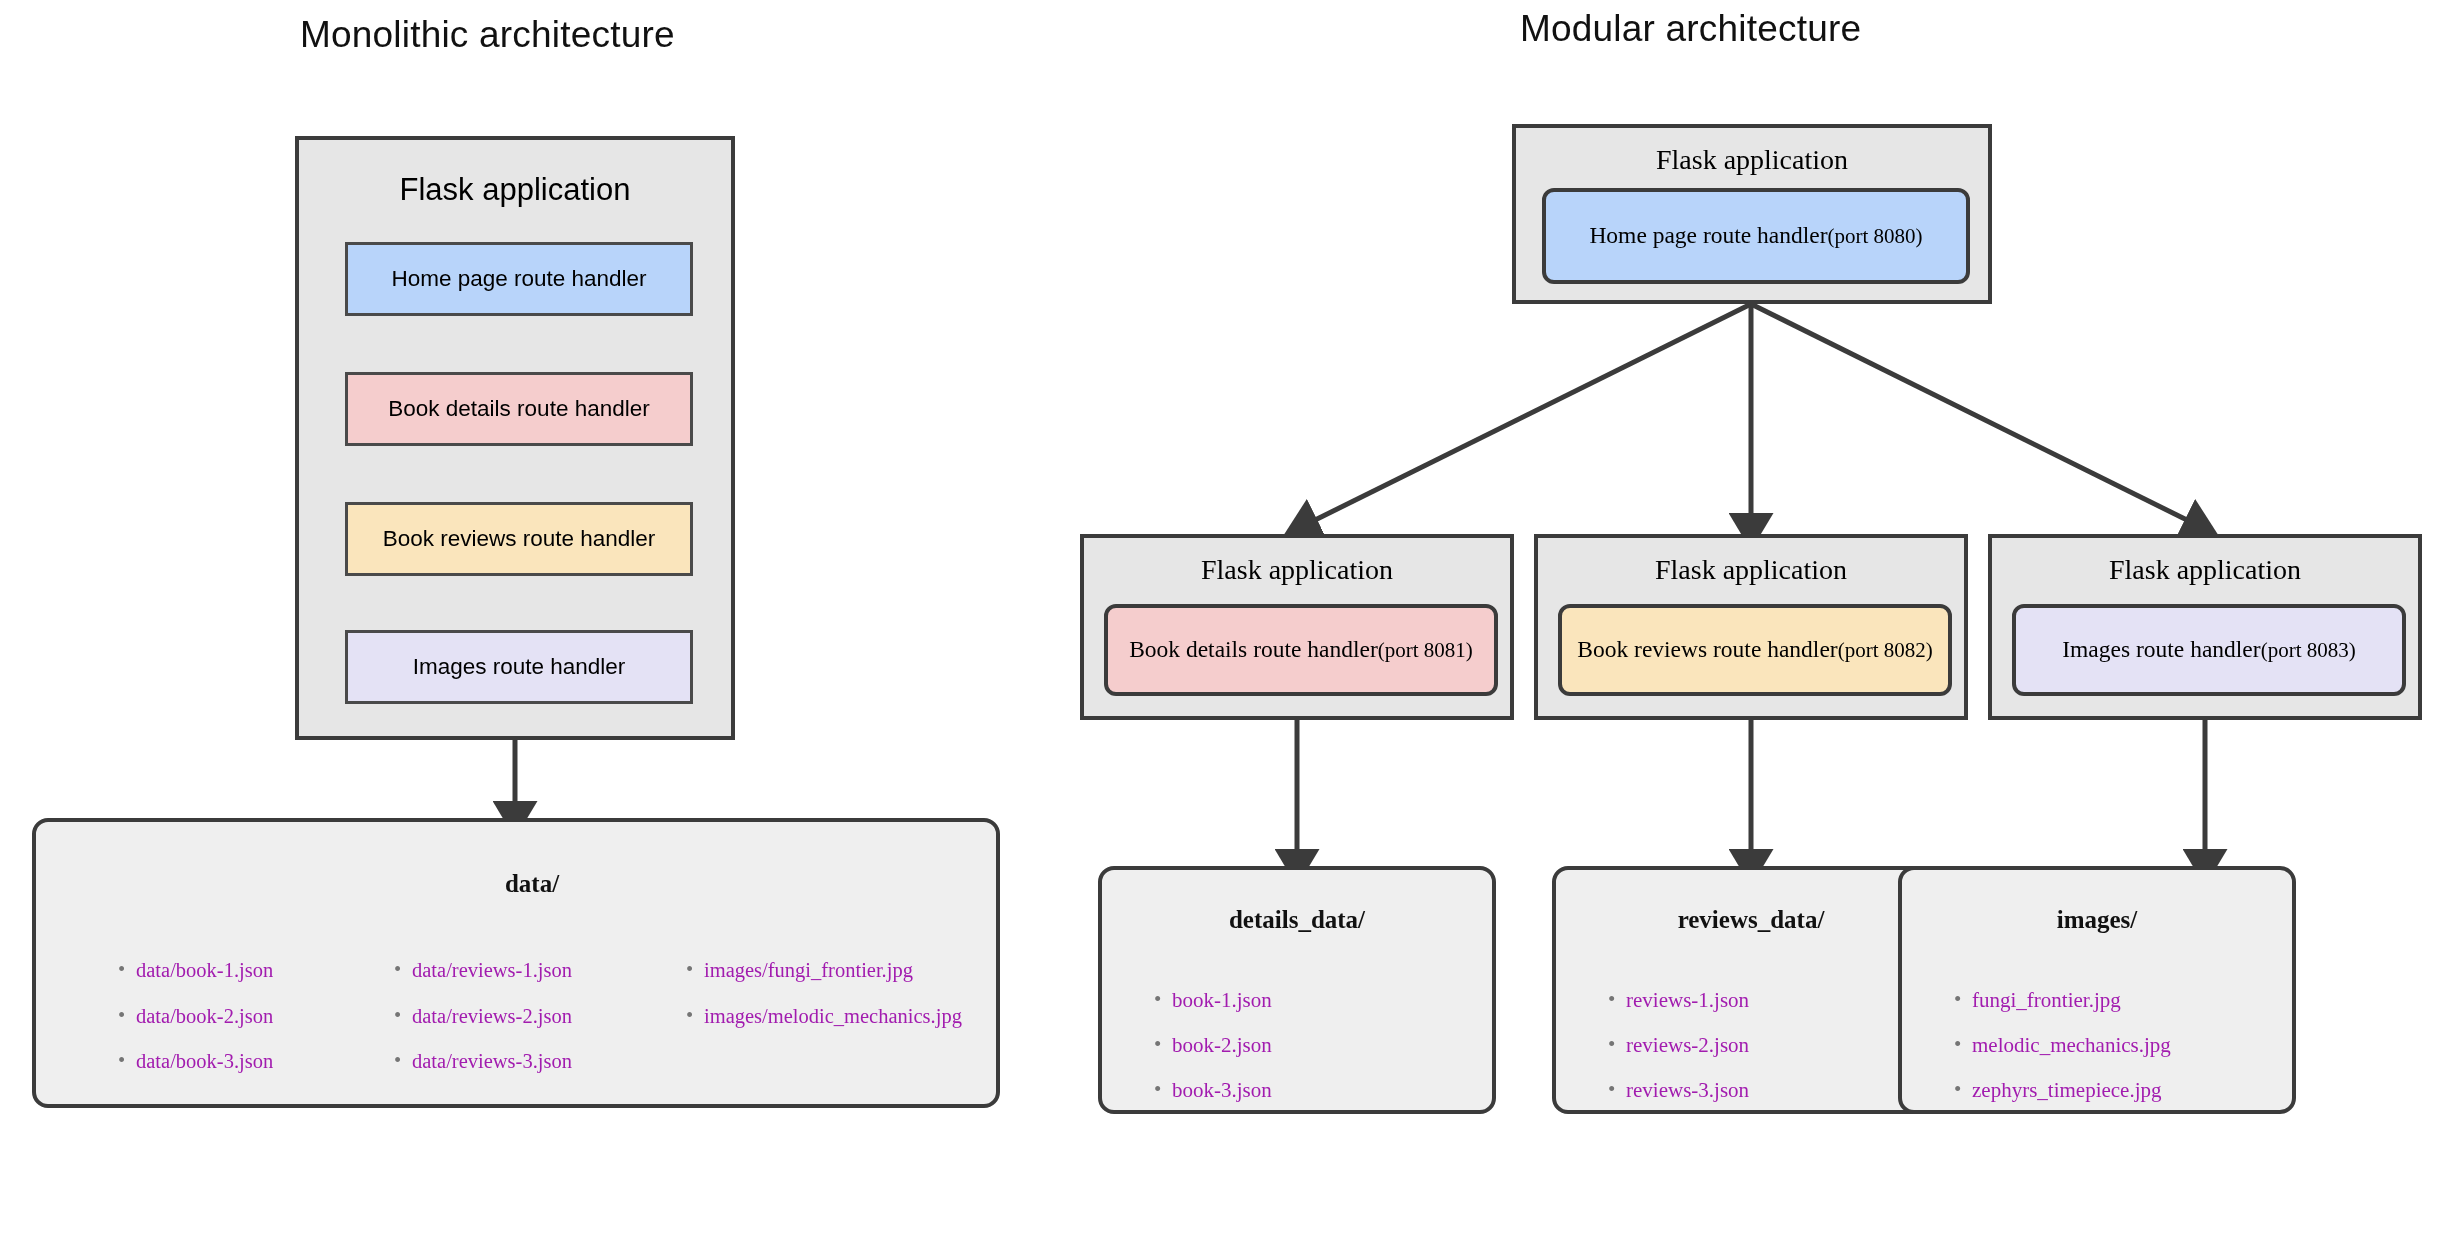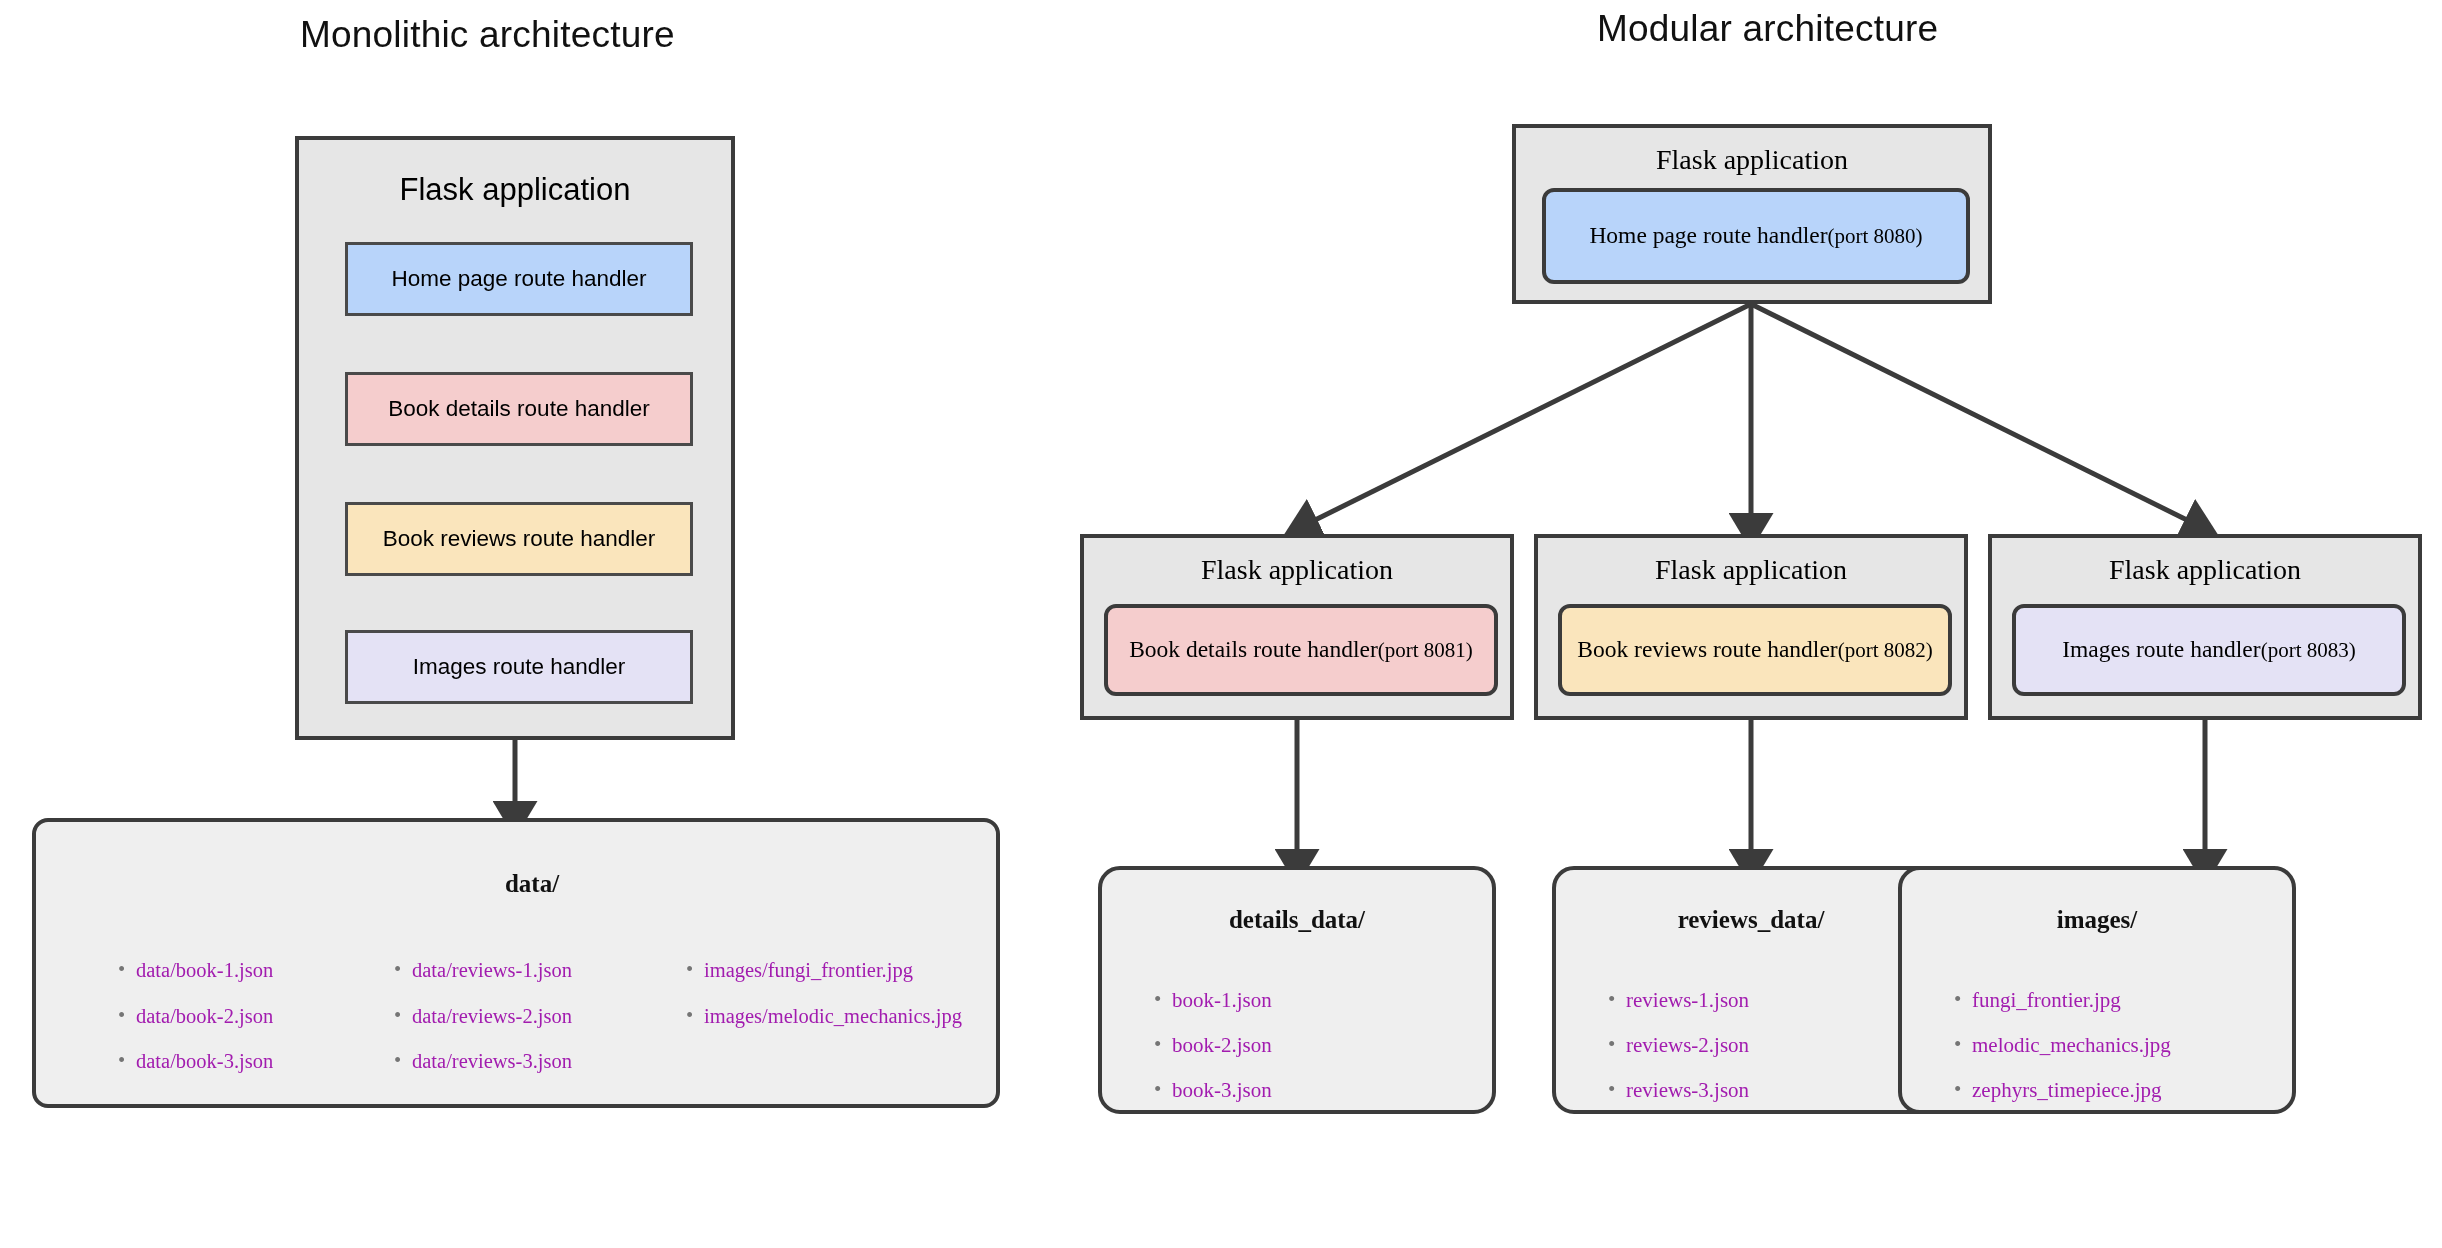--- a/index.html
+++ b/index.html
@@ -24,21 +24,21 @@
   
   .diagram-title {
     position: absolute;
     font-family: "Liberation Sans", sans-serif;
     font-size: 37px;
     color: #111111;
     white-space: nowrap;
     letter-spacing: 0.2px;
   }
   #title-mono { left: 300px; top: 14px; }
-  #title-modular { left: 1597px; top: 8px; }
+  #title-modular { left: 1520px; top: 8px; }
 
   
   .app-box {
     position: absolute;
     background: #e6e6e6;
     border: 4px solid #3b3b3b;
     box-sizing: border-box;
   }
   .app-title {
     position: absolute;
@@ -187,21 +187,20 @@
     left: 20px;
     top: 66px;
     width: 394px;
     height: 92px;
   }
 
   .mod-folder {
     top: 866px;
     width: 398px;
     height: 248px;
-    border-radius: 22px;
   }
   #mod-folder-0 { left: 1098px; }
   #mod-folder-1 { left: 1552px; }
   #mod-folder-2 { left: 1898px; }
   .mod-folder .folder-title {
     top: 36px;
     font-size: 25px;
   }
   .mod-folder .folder-list {
     left: 52px;

